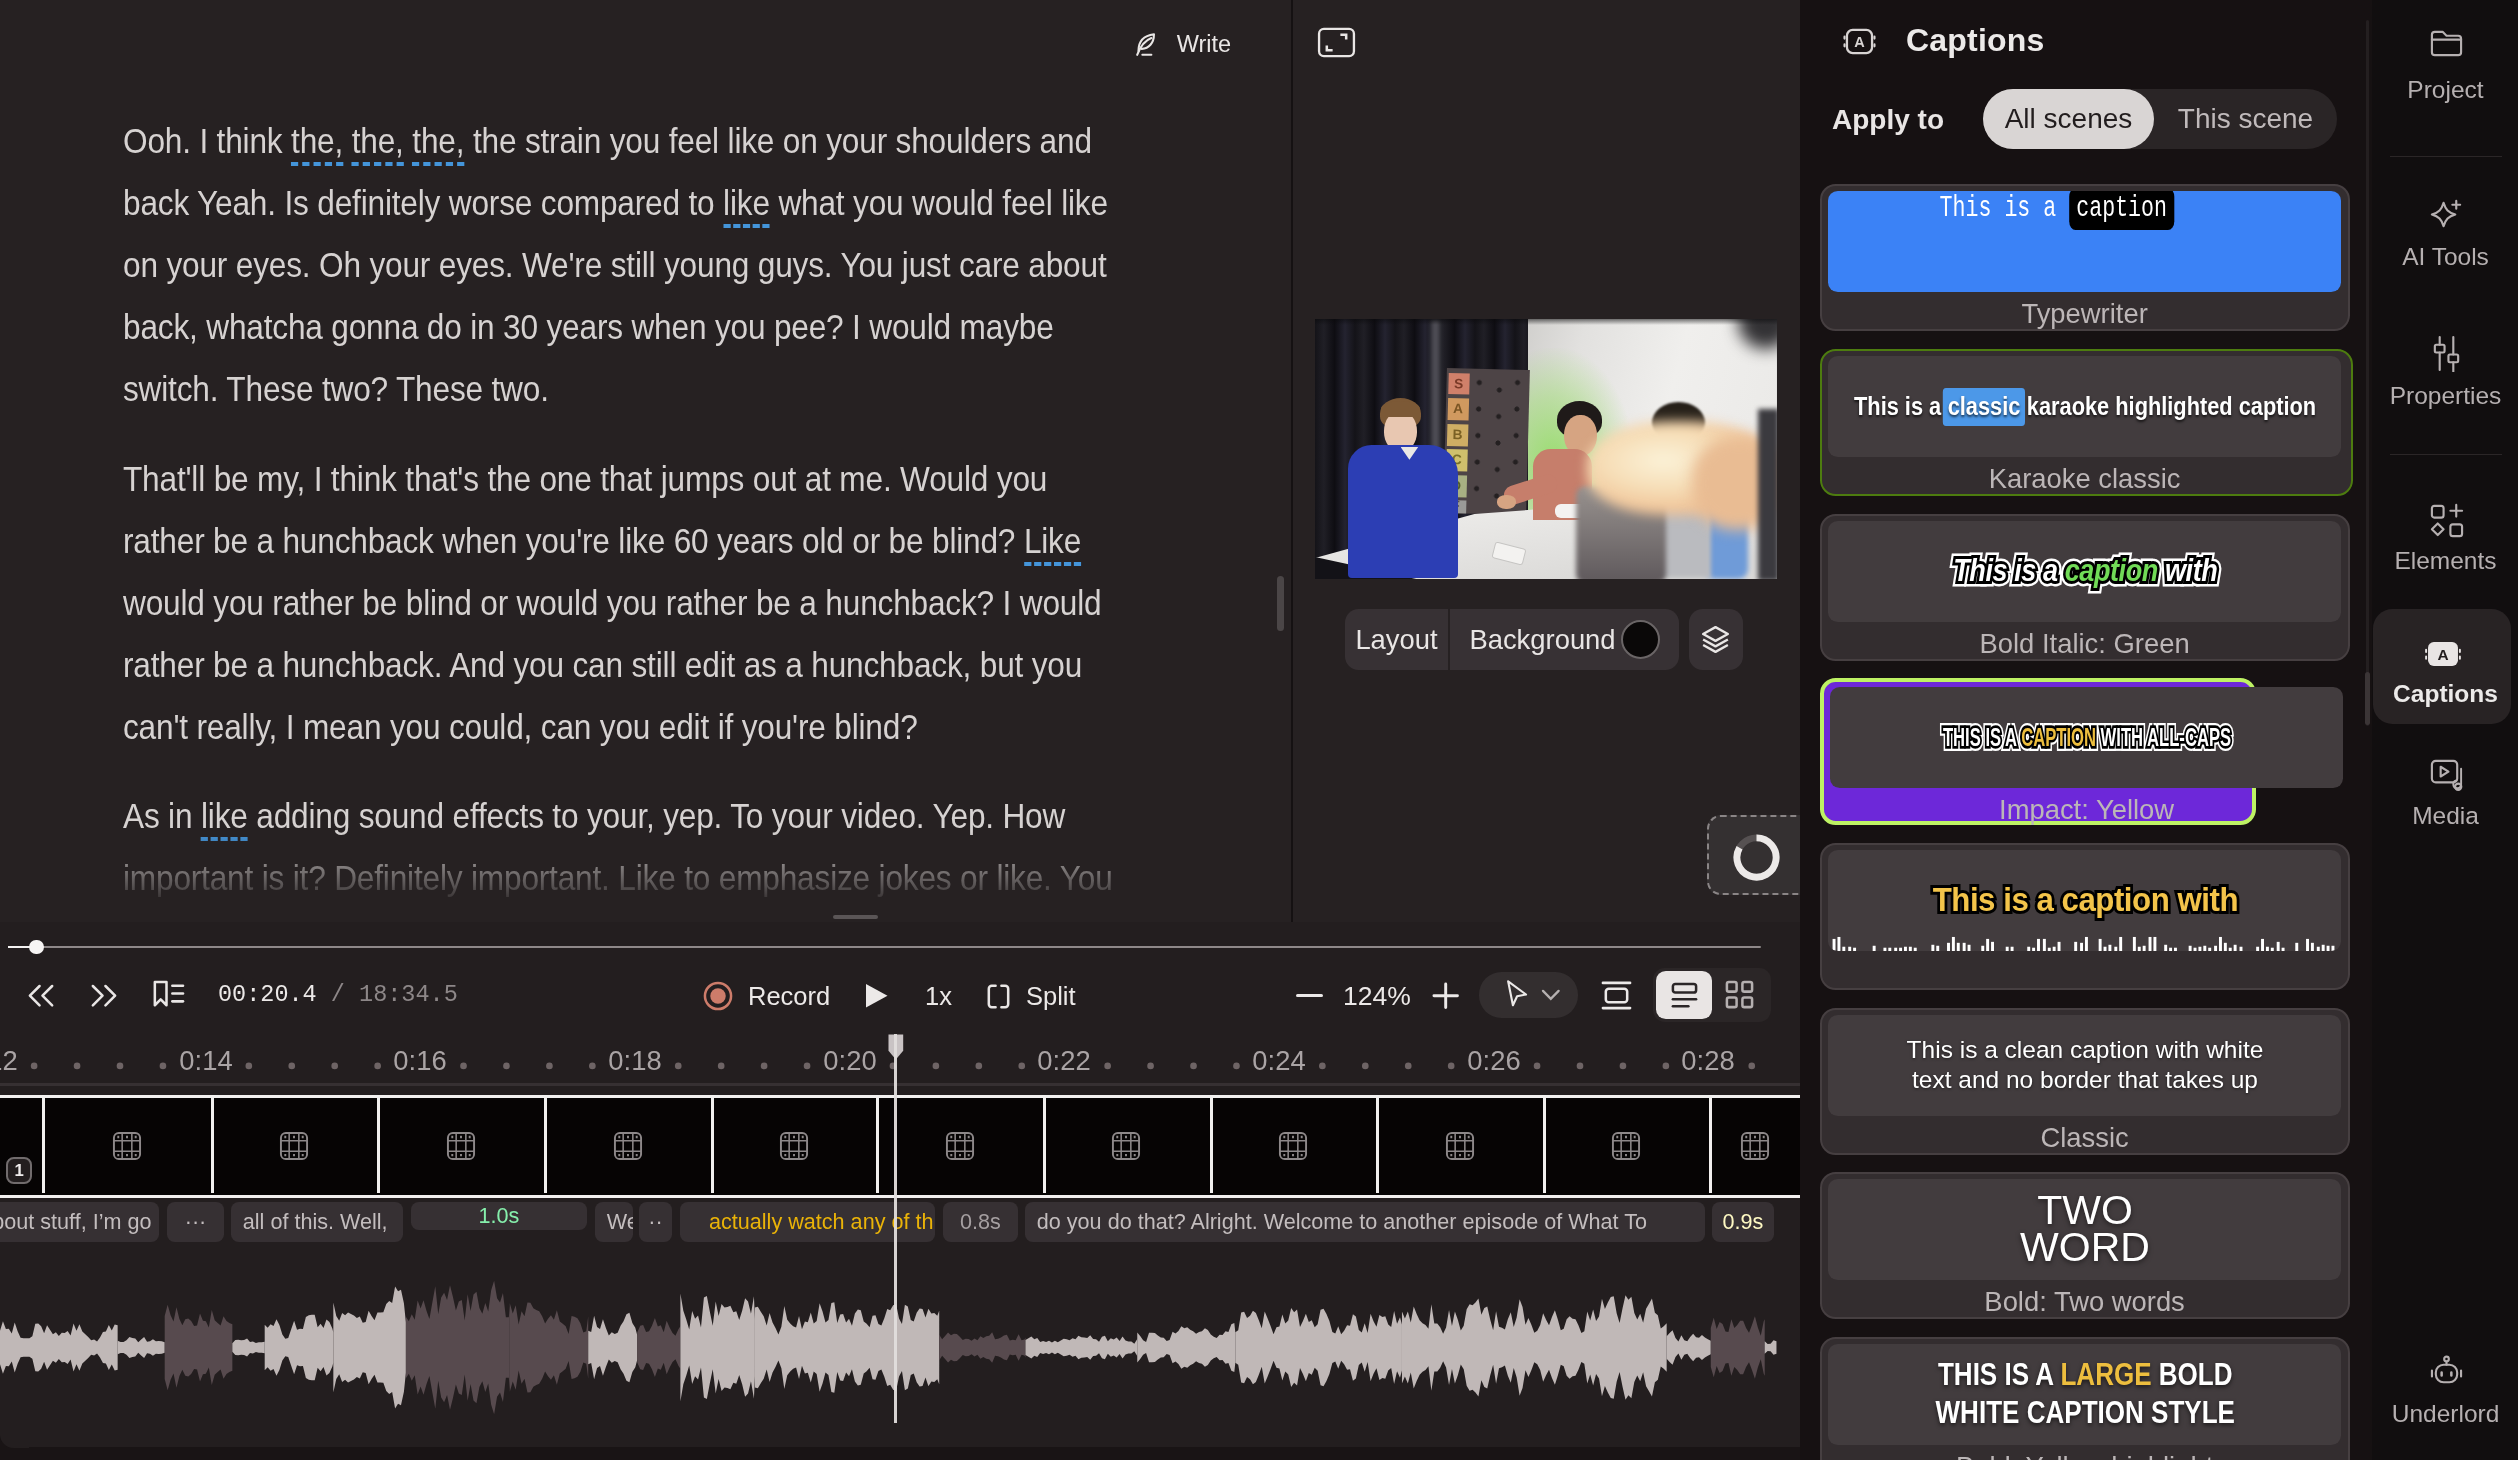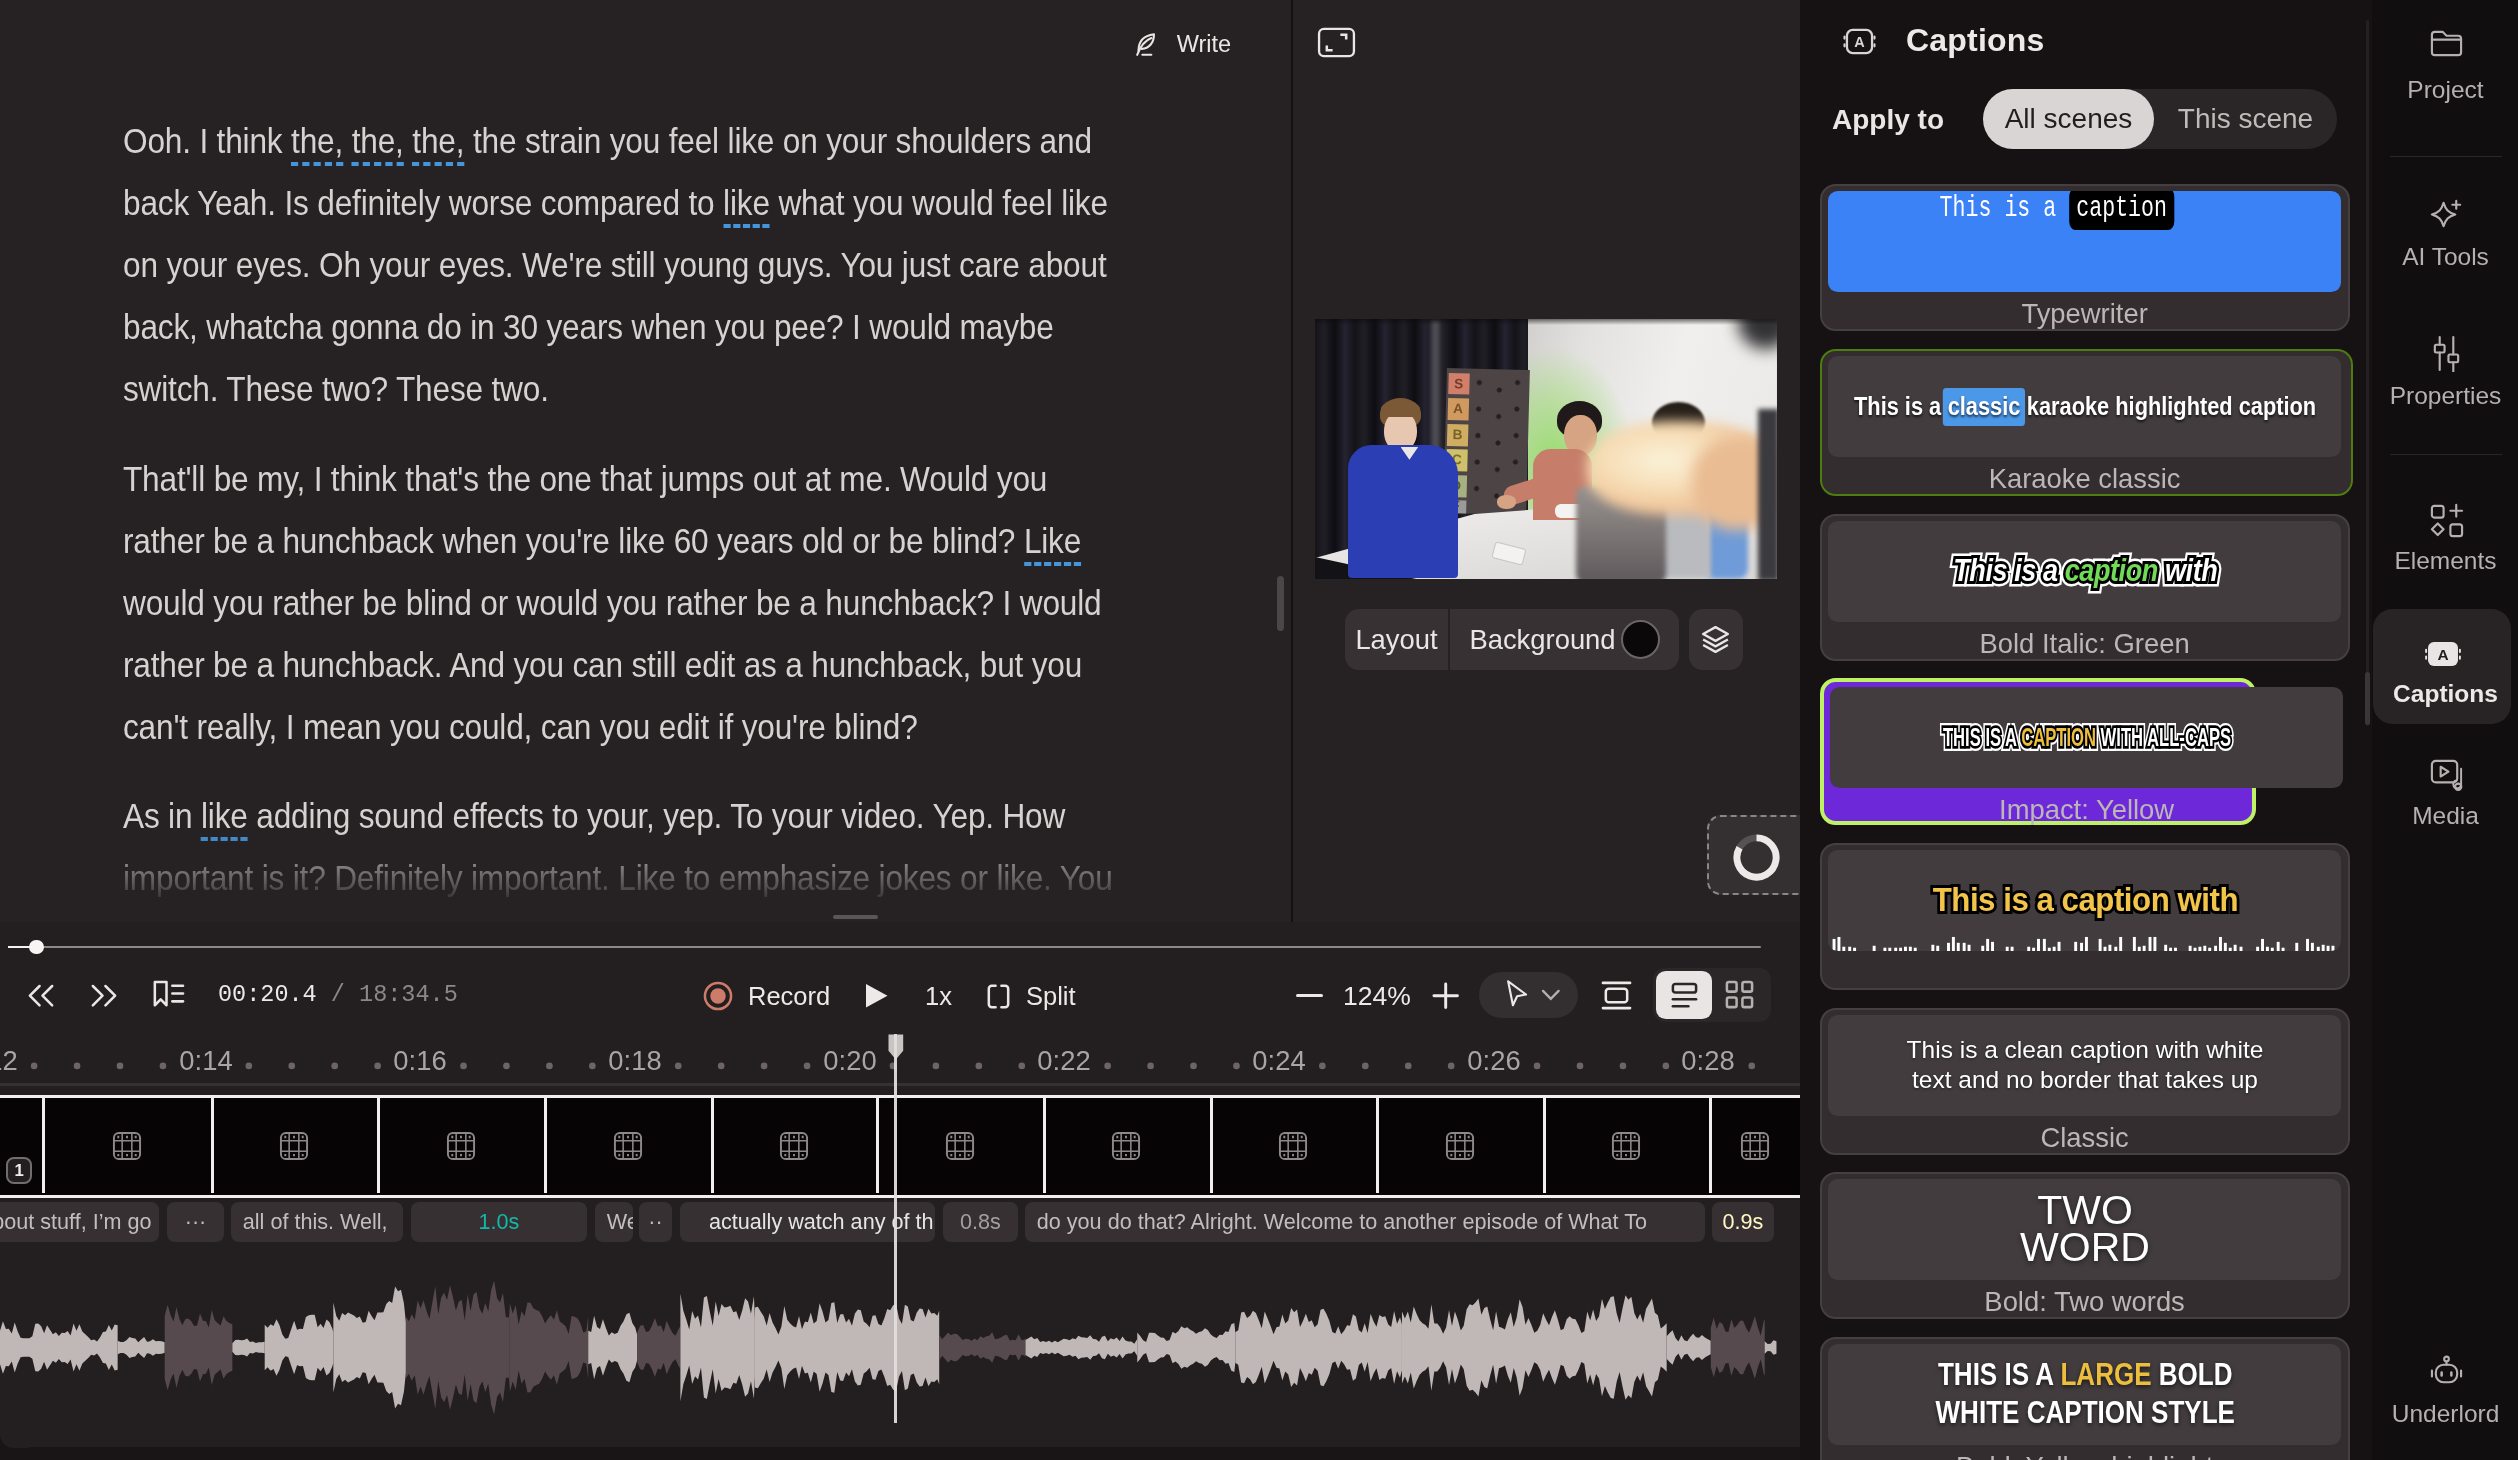--- a/index.html
+++ b/index.html
@@ -298,24 +298,24 @@
 <svg class="abs" style="left:1740px;top:209px" width="30" height="30" viewBox="0 0 31 31" fill="none" stroke="#8d8889" stroke-width="2">
 <rect x="2" y="2" width="27" height="27" rx="5"></rect>
 <path d="M10.5 2 v27 M20.5 2 v27" stroke-width="1.6"></path>
 <path d="M2 10 h27 M2 21 h27" stroke-width="1.6"></path>
 <path d="M5.5 6.2 h2 M5.5 25 h2 M14.5 6.2 h2 M14.5 25 h2 M23.5 6.2 h2 M23.5 25 h2" stroke-width="2.4"></path>
       </svg>
 <div class="abs" style="left:5.9px;top:235px;width:26.5px;height:27.4px;border:2px solid #716c6d;border-radius:7.8px;background:#231e1f;color:#efecec;font-size:16.7px;font-weight:700;display:flex;align-items:center;justify-content:center">1</div>
 <div class="abs" style="left:-19.6px;top:280px;width:179px;height:40px;background:#363033;border-radius:7.8px;font-size:21.6px;color:#c3bdbe;display:flex;align-items:center;justify-content:flex-start;padding:0 0 0 11.8px;overflow:hidden;white-space:nowrap">bout stuff, I’m go</div>
 <div class="abs" style="left:167px;top:280px;width:57px;height:40px;background:#363033;border-radius:7.8px;font-size:21.6px;color:#c3bdbe;display:flex;align-items:center;justify-content:center;padding:0;overflow:hidden;white-space:nowrap">···</div>
 <div class="abs" style="left:231px;top:280px;width:172px;height:40px;background:#363033;border-radius:7.8px;font-size:21.6px;color:#c3bdbe;display:flex;align-items:center;justify-content:flex-start;padding:0 0 0 11.8px;overflow:hidden;white-space:nowrap">all of this. Well,</div>
-<div class="abs" style="left:411px;top:280px;width:176px;height:40px;background:#363033;border-radius:7.8px;font-size:21.6px;color:#14b8a6;display:flex;align-items:center;justify-content:center;padding:0;overflow:hidden;white-space:nowrap">1.0s</div>
+<div class="abs" style="left:411px;top:280px;width:176px;height:28px;background:#363033;border-radius:7.8px;font-size:21.6px;color:#86efac;display:flex;align-items:center;justify-content:center;padding:0;overflow:hidden;white-space:nowrap">1.0s</div>
 <div class="abs" style="left:595px;top:280px;width:38px;height:40px;background:#363033;border-radius:7.8px;font-size:21.6px;color:#c3bdbe;display:flex;align-items:center;justify-content:flex-start;padding:0 0 0 11.8px;overflow:hidden;white-space:nowrap">We</div>
 <div class="abs" style="left:639px;top:280px;width:33px;height:40px;background:#363033;border-radius:7.8px;font-size:21.6px;color:#c3bdbe;display:flex;align-items:center;justify-content:center;padding:0;overflow:hidden;white-space:nowrap">··</div>
-<div class="abs" style="left:680px;top:280px;width:255px;height:40px;background:#363033;border-radius:7.8px;font-size:21.6px;color:#e5e5e5;display:flex;align-items:center;justify-content:flex-start;padding:0 0 0 29px;overflow:hidden;white-space:nowrap">actually watch any of th</div>
+<div class="abs" style="left:680px;top:280px;width:255px;height:40px;background:#363033;border-radius:7.8px;font-size:21.6px;color:#eab308;display:flex;align-items:center;justify-content:flex-start;padding:0 0 0 29px;overflow:hidden;white-space:nowrap">actually watch any of th</div>
 <div class="abs" style="left:943px;top:280px;width:75px;height:40px;background:#363033;border-radius:7.8px;font-size:21.6px;color:#a59fa1;display:flex;align-items:center;justify-content:center;padding:0;overflow:hidden;white-space:nowrap">0.8s</div>
 <div class="abs" style="left:1025px;top:280px;width:680px;height:40px;background:#363033;border-radius:7.8px;font-size:21.6px;color:#c3bdbe;display:flex;align-items:center;justify-content:flex-start;padding:0 0 0 11.8px;overflow:hidden;white-space:nowrap">do you do that? Alright. Welcome to another episode of What To</div>
 <div class="abs" style="left:1712px;top:280px;width:62px;height:40px;background:#363033;border-radius:7.8px;font-size:21.6px;color:#fef9c3;display:flex;align-items:center;justify-content:center;padding:0;overflow:hidden;white-space:nowrap">0.9s</div>
 <svg class="abs" style="left:0;top:342px" width="1800" height="167" viewBox="0 0 1836 170">
 <path d="M0,67.8 L3,58.3 L6,66.1 L9,65.8 L12,70.8 L15,59.6 L18,68.5 L21,75.1 L24,75.6 L27,75.6 L30,75.5 L33,73.5 L36,60.8 L39,60.4 L42,63.2 L45,70.5 L48,62.3 L51,67.0 L54,71.6 L57,69.4 L60,73.2 L63,70.0 L66,70.2 L69,68.2 L72,72.7 L75,60.5 L78,67.8 L81,61.4 L84,68.6 L87,71.6 L90,74.3 L93,77.7 L96,76.9 L99,78.9 L102,74.9 L105,69.2 L108,68.7 L111,62.0 L114,67.6 L117,61.5 L120,62.3 L120,107.7 L117,108.5 L114,102.4 L111,108.0 L108,101.3 L105,100.8 L102,95.1 L99,91.1 L96,93.1 L93,92.3 L90,95.7 L87,98.4 L84,101.4 L81,108.6 L78,102.2 L75,109.5 L72,97.3 L69,101.8 L66,99.8 L63,100.0 L60,96.8 L57,100.6 L54,98.4 L51,103.0 L48,107.7 L45,99.5 L42,106.8 L39,109.6 L36,109.2 L33,96.5 L30,94.5 L27,94.4 L24,94.4 L21,94.9 L18,101.5 L15,110.4 L12,99.2 L9,104.2 L6,103.9 L3,111.7 L0,102.2 Z" fill="#c0b8b7"></path>
 <path d="M120,78.1 L123,79.4 L126,79.4 L129,77.7 L132,74.3 L135,75.2 L138,75.7 L141,79.7 L144,76.9 L147,74.4 L150,79.1 L153,78.7 L156,76.6 L159,78.7 L162,78.4 L165,78.6 L168,79.7 L168,90.3 L165,91.4 L162,91.6 L159,91.3 L156,93.4 L153,91.3 L150,90.9 L147,95.6 L144,93.1 L141,90.3 L138,94.3 L135,94.8 L132,95.7 L129,92.3 L126,90.6 L123,90.6 L120,91.9 Z" fill="#c0b8b7"></path>
 <path d="M168,52.8 L171,41.4 L174,52.0 L177,58.5 L180,44.0 L183,56.0 L186,62.3 L189,56.3 L192,55.5 L195,58.0 L198,63.1 L201,62.6 L204,50.3 L207,57.6 L210,58.2 L213,64.5 L216,46.7 L219,57.1 L222,60.0 L225,62.5 L228,53.2 L231,57.9 L234,60.0 L237,61.2 L237,108.8 L234,110.0 L231,112.1 L228,116.8 L225,107.5 L222,110.0 L219,112.9 L216,123.3 L213,105.5 L210,111.8 L207,112.4 L204,119.7 L201,107.4 L198,106.9 L195,112.0 L192,114.5 L189,113.7 L186,107.7 L183,114.0 L180,126.0 L177,111.5 L174,118.0 L171,128.6 L168,117.2 Z" fill="#574a4e"></path>
 <path d="M237,80.7 L240,77.4 L243,77.2 L246,77.7 L249,77.4 L252,75.9 L255,79.5 L258,78.8 L261,80.4 L264,79.7 L267,79.6 L270,79.2 L270,90.8 L267,90.4 L264,90.3 L261,89.6 L258,91.2 L255,90.5 L252,94.1 L249,92.6 L246,92.3 L243,92.8 L240,92.6 L237,89.3 Z" fill="#c0b8b7"></path>
 <path d="M270,61.8 L273,64.9 L276,61.2 L279,63.1 L282,56.1 L285,62.1 L288,71.7 L291,76.0 L294,75.4 L297,66.4 L300,57.6 L303,67.0 L306,65.9 L309,66.2 L312,53.8 L315,52.0 L318,51.6 L321,51.6 L324,64.4 L327,60.7 L330,65.0 L333,56.4 L336,58.9 L339,65.6 L340,69.7 L340,100.3 L339,104.4 L336,111.1 L333,113.6 L330,105.0 L327,109.3 L324,105.6 L321,118.4 L318,118.4 L315,118.0 L312,116.2 L309,103.8 L306,104.1 L303,103.0 L300,112.4 L297,103.6 L294,94.6 L291,94.0 L288,98.3 L285,107.9 L282,113.9 L279,106.9 L276,108.8 L273,105.1 L270,108.2 Z" fill="#c0b8b7"></path>
 <path d="M340,39.2 L343,52.9 L346,57.7 L349,49.8 L352,52.2 L355,49.4 L358,50.9 L361,52.4 L364,54.8 L367,53.4 L370,59.7 L373,59.1 L376,47.6 L379,52.9 L382,57.3 L385,49.2 L388,49.2 L391,49.1 L394,40.6 L397,37.6 L400,39.6 L403,22.8 L406,27.6 L409,26.1 L412,39.9 L414,59.2 L414,110.8 L412,130.1 L409,143.9 L406,142.4 L403,147.2 L400,130.4 L397,132.4 L394,129.4 L391,120.9 L388,120.8 L385,120.8 L382,112.7 L379,117.1 L376,122.4 L373,110.9 L370,110.3 L367,116.6 L364,115.2 L361,117.6 L358,119.1 L355,120.6 L352,117.8 L349,120.2 L346,112.3 L343,117.1 L340,130.8 Z" fill="#c0b8b7"></path>

